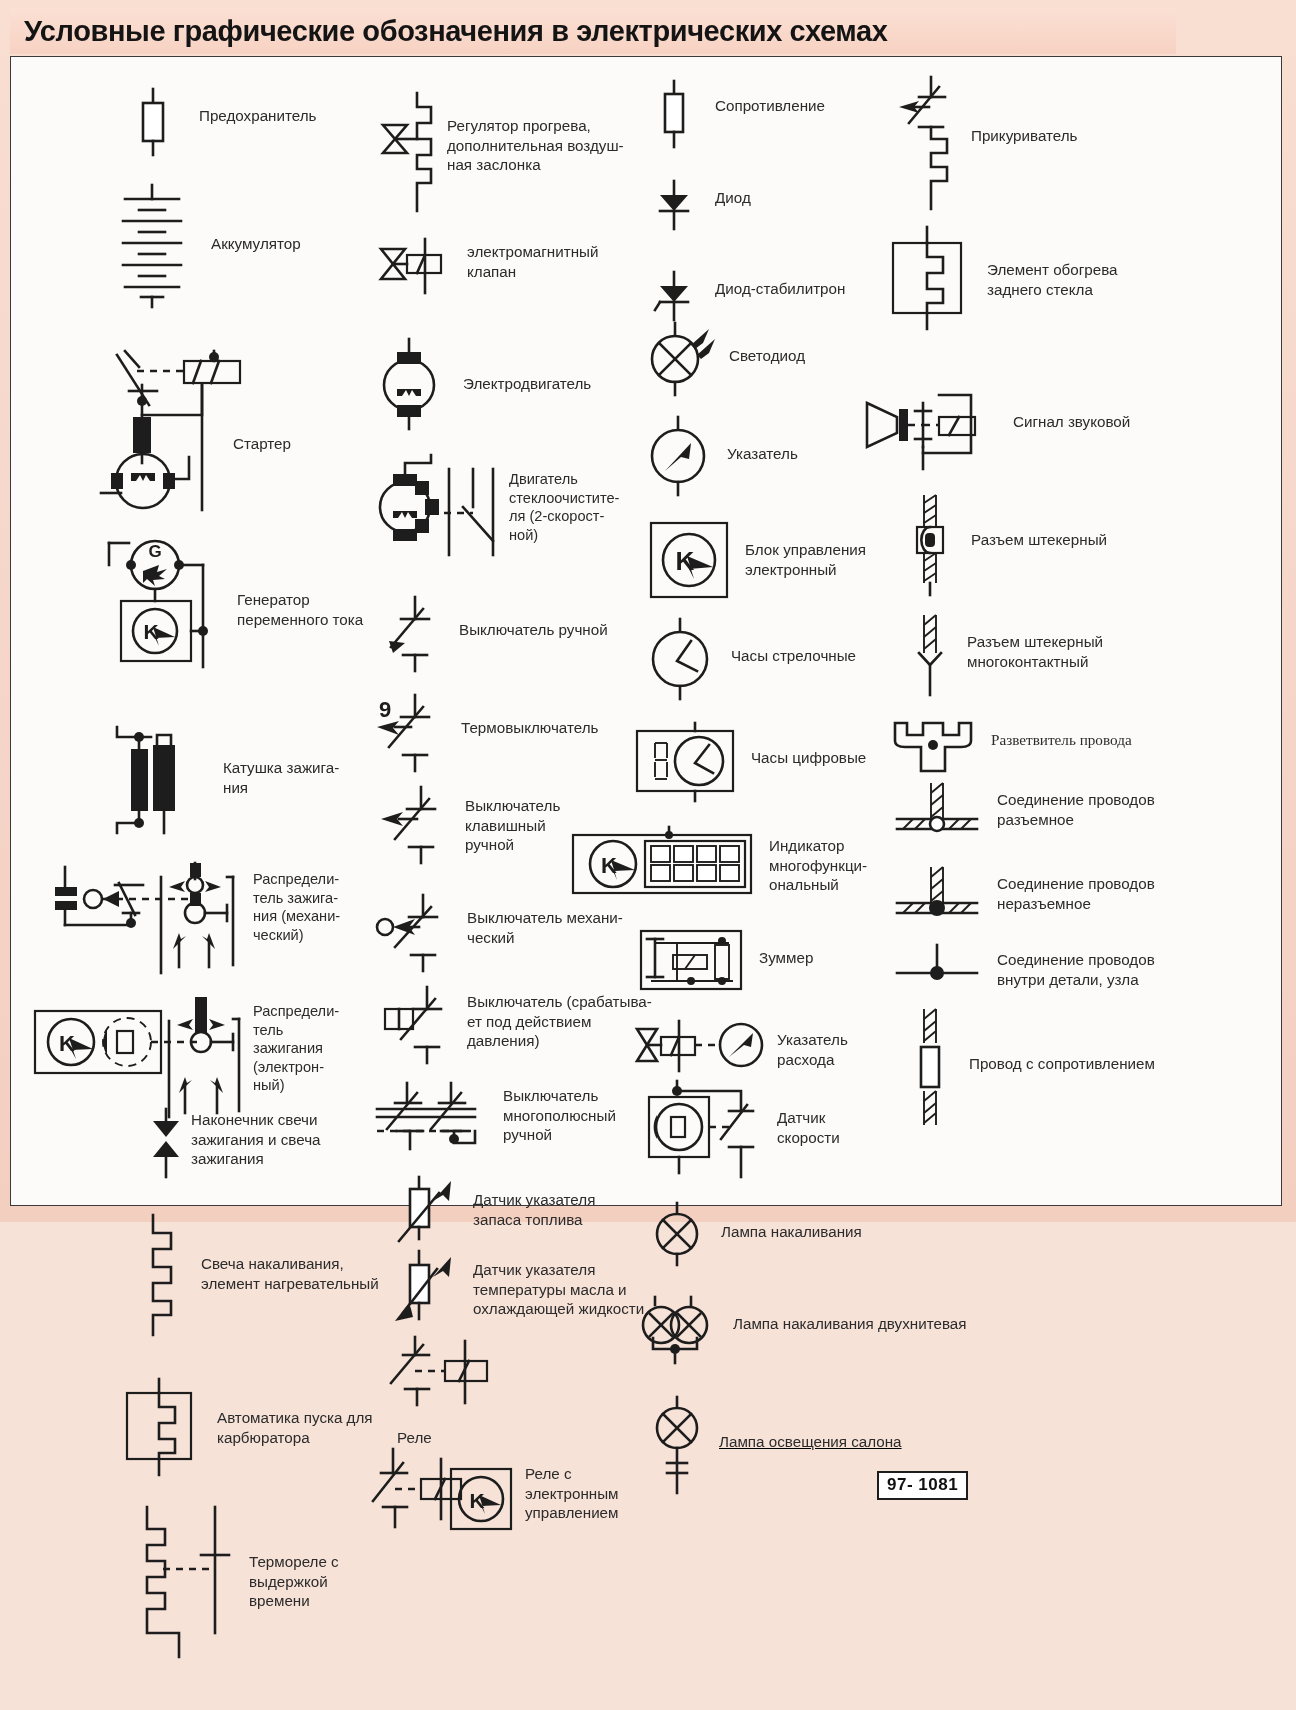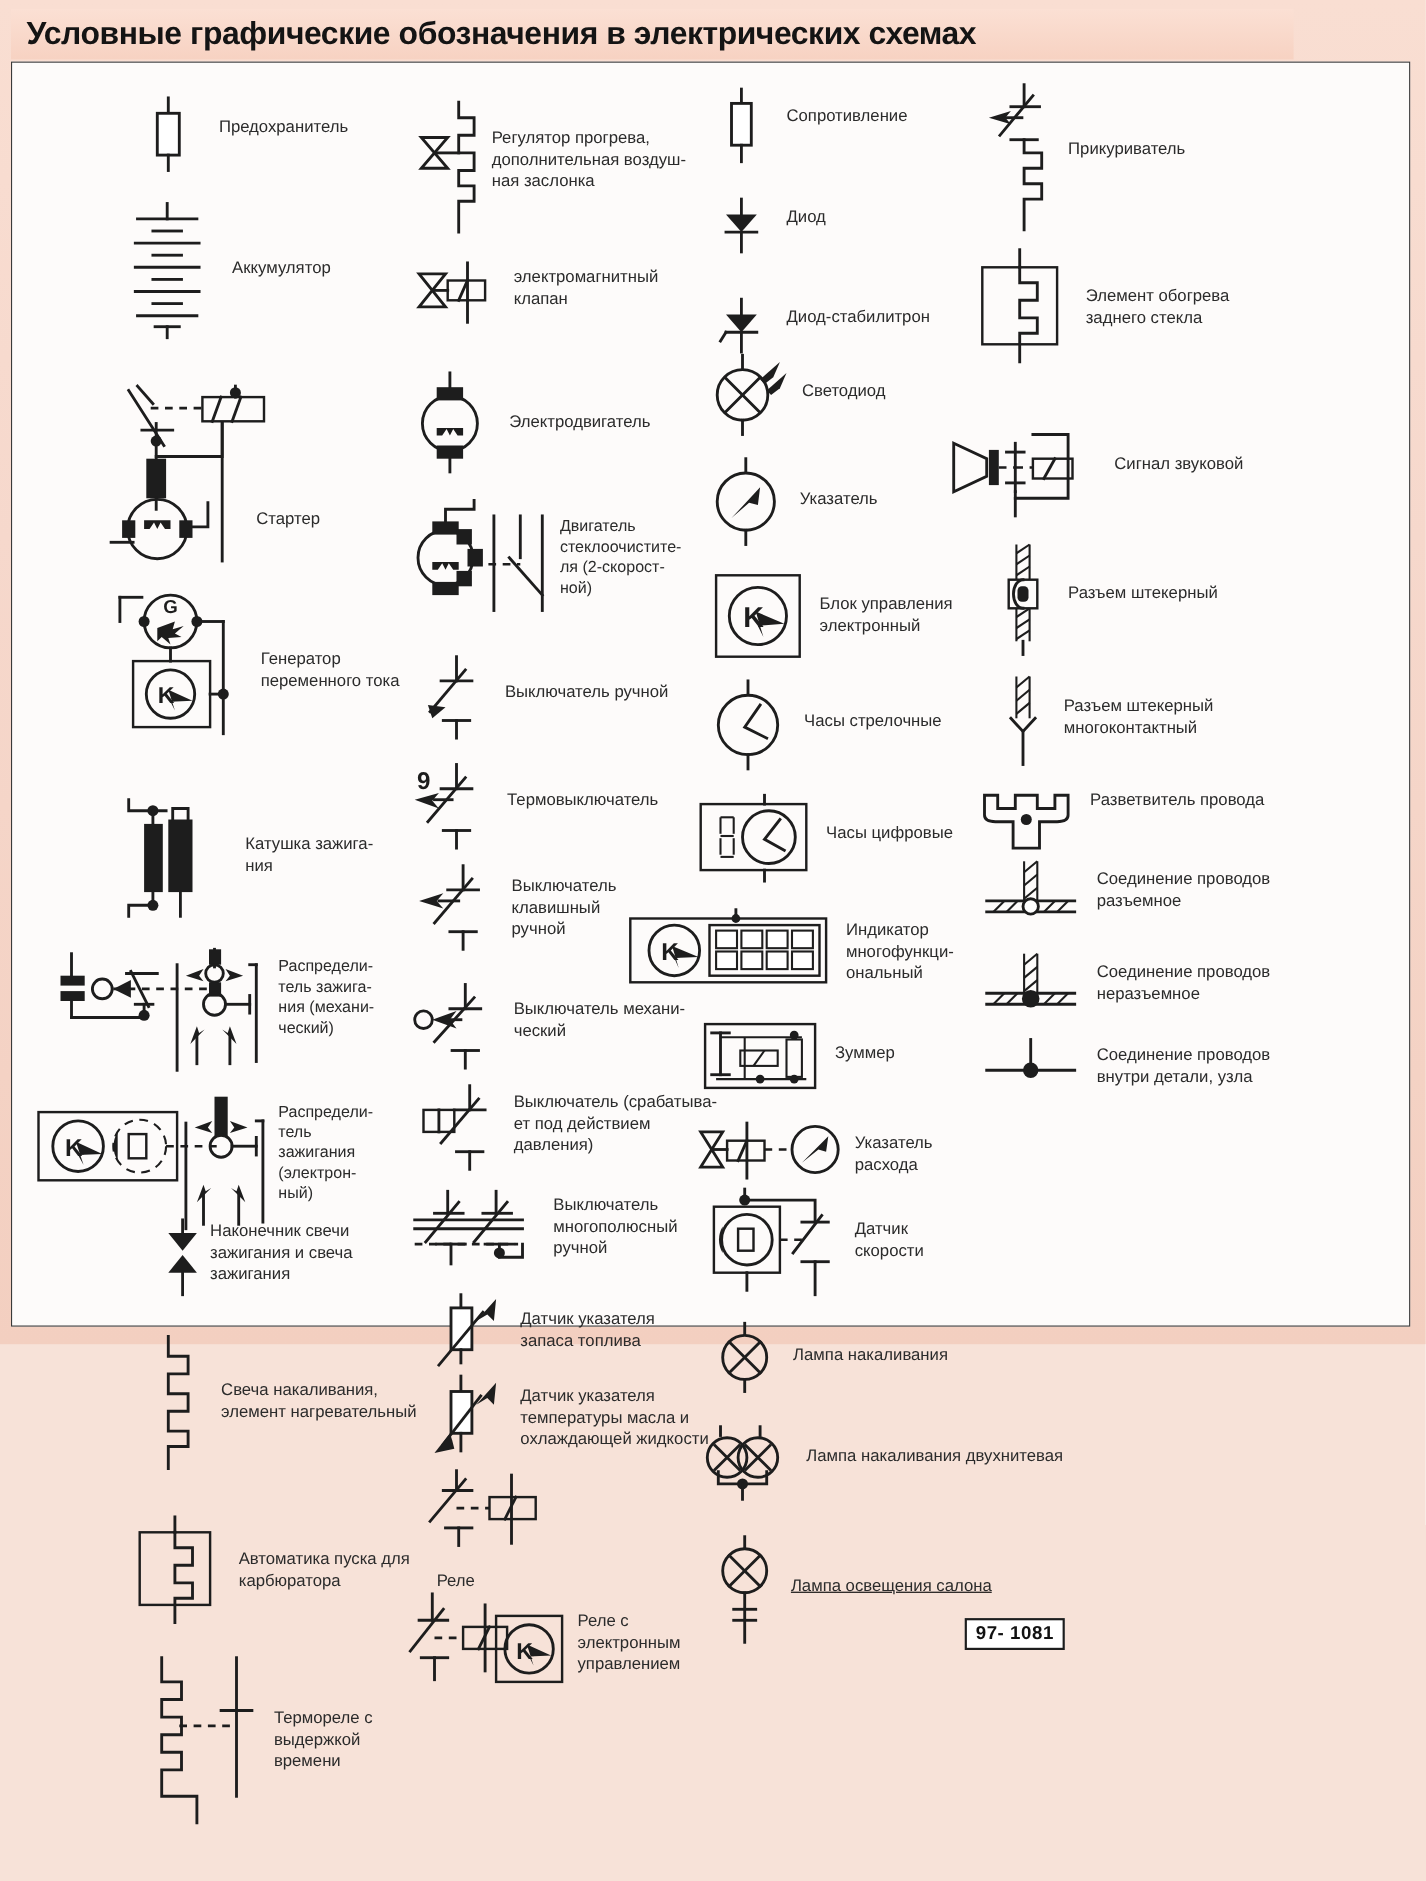--- a/index.html
+++ b/index.html
@@ -113,21 +113,21 @@
           <rect class="fill" x="44" y="72" width="18" height="36"></rect>
           <line class="st" x1="53" y1="108" x2="53" y2="118"></line>
           <circle class="st" cx="54" cy="136" r="27" fill="#fff"></circle>
           <path class="fill" d="M42 128 h24 v8 h-5 l-4 -6 l-3 6 l-3 -6 l-4 6 h-5 z"></path>
           <rect class="fill" x="22" y="128" width="12" height="16"></rect>
           <rect class="fill" x="74" y="128" width="12" height="16"></rect>
           <path class="st" d="M86 134 L100 134 L100 112"></path>
           <line class="st" x1="12" y1="148" x2="32" y2="148"></line>
           <line class="st" x1="113" y1="40" x2="113" y2="165"></line>
         </svg>
-        <span class="lbl" style="margin-left:14px;margin-top:116px;">Стартер</span>
+        <span class="lbl" style="margin-left:14px;margin-top:88px;">Стартер</span>
       </div>
 
       <div class="item" style="left:92px;top:470px;">
         <svg class="sym" width="118" height="140" viewBox="0 0 118 140">
           <path class="st" d="M6 16 L6 38"></path>
           <line class="st" x1="6" y1="16" x2="26" y2="16"></line>
           <circle class="st" cx="52" cy="38" r="24" fill="#fff"></circle>
           <text class="glyph" x="52" y="30" font-size="17" text-anchor="middle">G</text>
           <path class="fill" d="M40 44 l16 -6 l-2 7 l10 -3 l-8 7 l6 3 l-12 1 l2 6 l-8 -7 l-4 4 z"></path>
           <circle class="fill" cx="28" cy="38" r="5"></circle>
@@ -779,21 +779,21 @@
         </svg>
         <span class="lbl" style="margin-left:14px;margin-top:18px;">Разъем штекерный
 многоконтактный</span>
       </div>
 
       <div class="item" style="left:880px;top:660px;">
         <svg class="sym" width="86" height="56" viewBox="0 0 86 56">
           <path class="st" d="M4 6 L4 24 Q4 30 14 30 L30 30 L30 54 L54 54 L54 30 L70 30 Q80 30 80 24 L80 6 L68 6 L68 18 L52 18 L52 6 L32 6 L32 18 L16 18 L16 6 Z"></path>
           <circle class="fill" cx="42" cy="28" r="5"></circle>
         </svg>
-        <span class="lbl" style="margin-left:14px;">Разветвитель провода</span>
+        <span class="lbl" style="margin-left:14px;margin-top:12px;font-family:Liberation Serif, serif;">Разветвитель провода</span>
       </div>
 
       <div class="item" style="left:880px;top:722px;">
         <svg class="sym" width="92" height="62" viewBox="0 0 92 62">
           <g class="thin">
             <line x1="40" y1="4" x2="40" y2="40"></line>
               <line x1="52" y1="4" x2="52" y2="40"></line>
             <line x1="40" y1="14" x2="52" y2="4"></line>
               <line x1="40" y1="26" x2="52" y2="16"></line>
             <line x1="40" y1="38" x2="52" y2="28"></line>
@@ -838,18 +838,38 @@
       <div class="item" style="left:880px;top:886px;">
         <svg class="sym" width="92" height="56" viewBox="0 0 92 56">
           <line class="st" x1="46" y1="2" x2="46" y2="30"></line>
           <line class="st" x1="6" y1="30" x2="86" y2="30"></line>
           <circle class="fill" cx="46" cy="30" r="7"></circle>
         </svg>
         <span class="lbl" style="margin-left:14px;margin-top:6px;">Соединение проводов
 внутри детали, узла</span>
       </div>
 
+      <div class="item" style="left:896px;top:950px;">
+        <svg class="sym" width="48" height="126" viewBox="0 0 48 126">
+          <g class="thin">
+            <line x1="17" y1="2" x2="17" y2="36"></line>
+              <line x1="29" y1="2" x2="29" y2="36"></line>
+            <line x1="17" y1="12" x2="29" y2="2"></line>
+              <line x1="17" y1="24" x2="29" y2="14"></line>
+            <line x1="17" y1="34" x2="29" y2="24"></line>
+          </g>
+          <rect class="wht" x="14" y="40" width="18" height="40"></rect>
+          <g class="thin">
+            <line x1="17" y1="84" x2="17" y2="118"></line>
+              <line x1="29" y1="84" x2="29" y2="118"></line>
+            <line x1="17" y1="94" x2="29" y2="84"></line>
+              <line x1="17" y1="106" x2="29" y2="96"></line>
+            <line x1="17" y1="116" x2="29" y2="106"></line>
+          </g>
+        </svg>
+        <span class="lbl" style="margin-left:14px;margin-top:46px;">Провод с сопротивлением</span>
+      </div>
 
       <div class="code-box" style="left:866px;top:1414px;">97- 1081</div>
 
     </div>
   </div>
 </div>
 
 </body></html>

